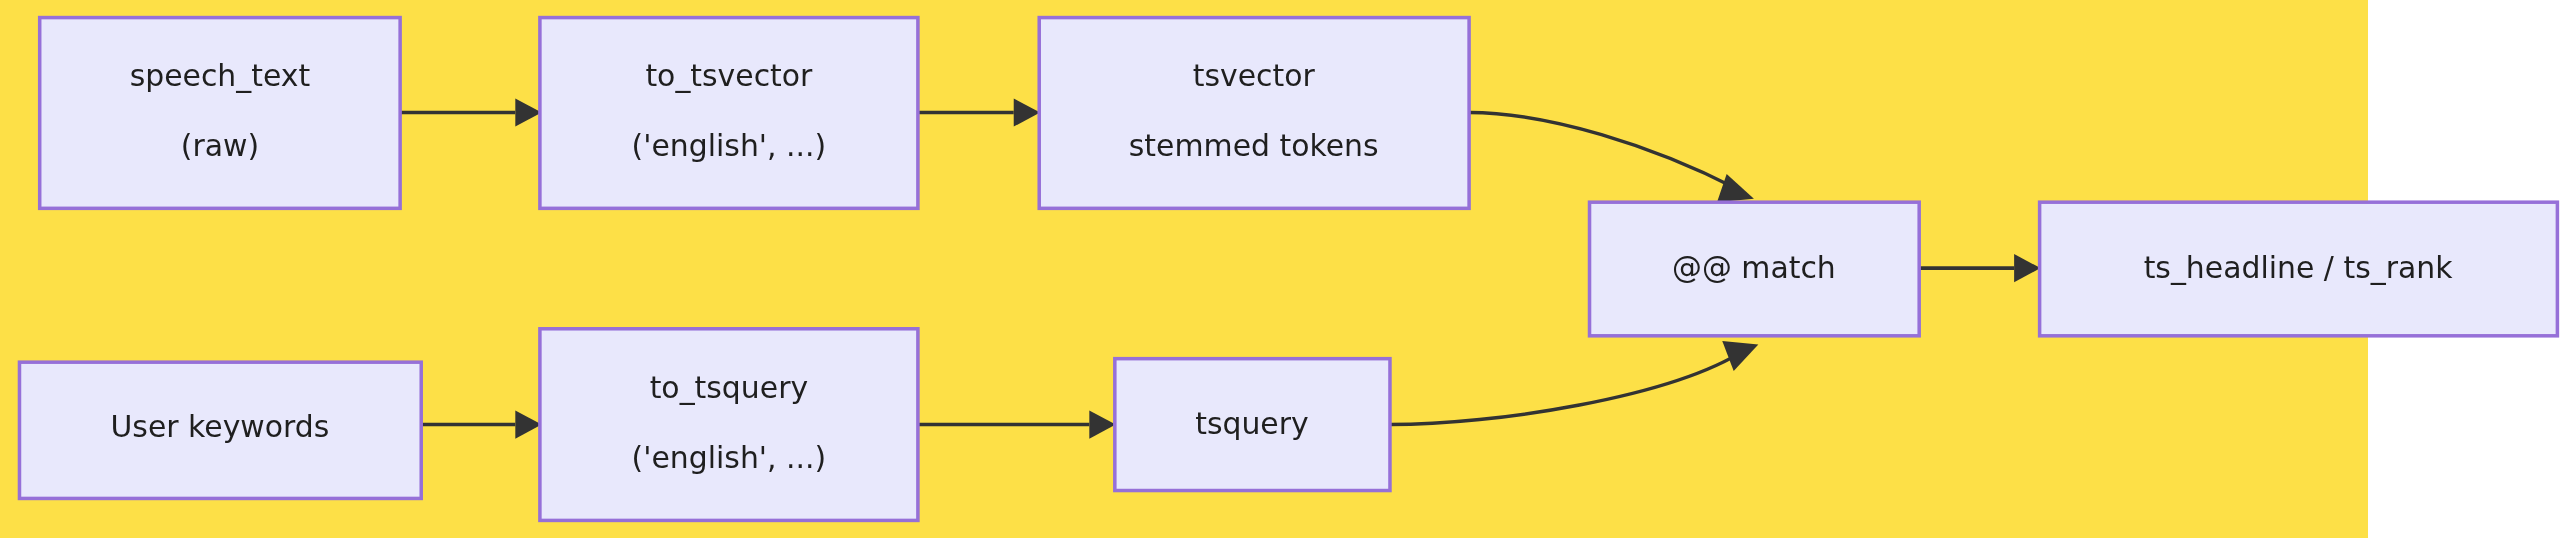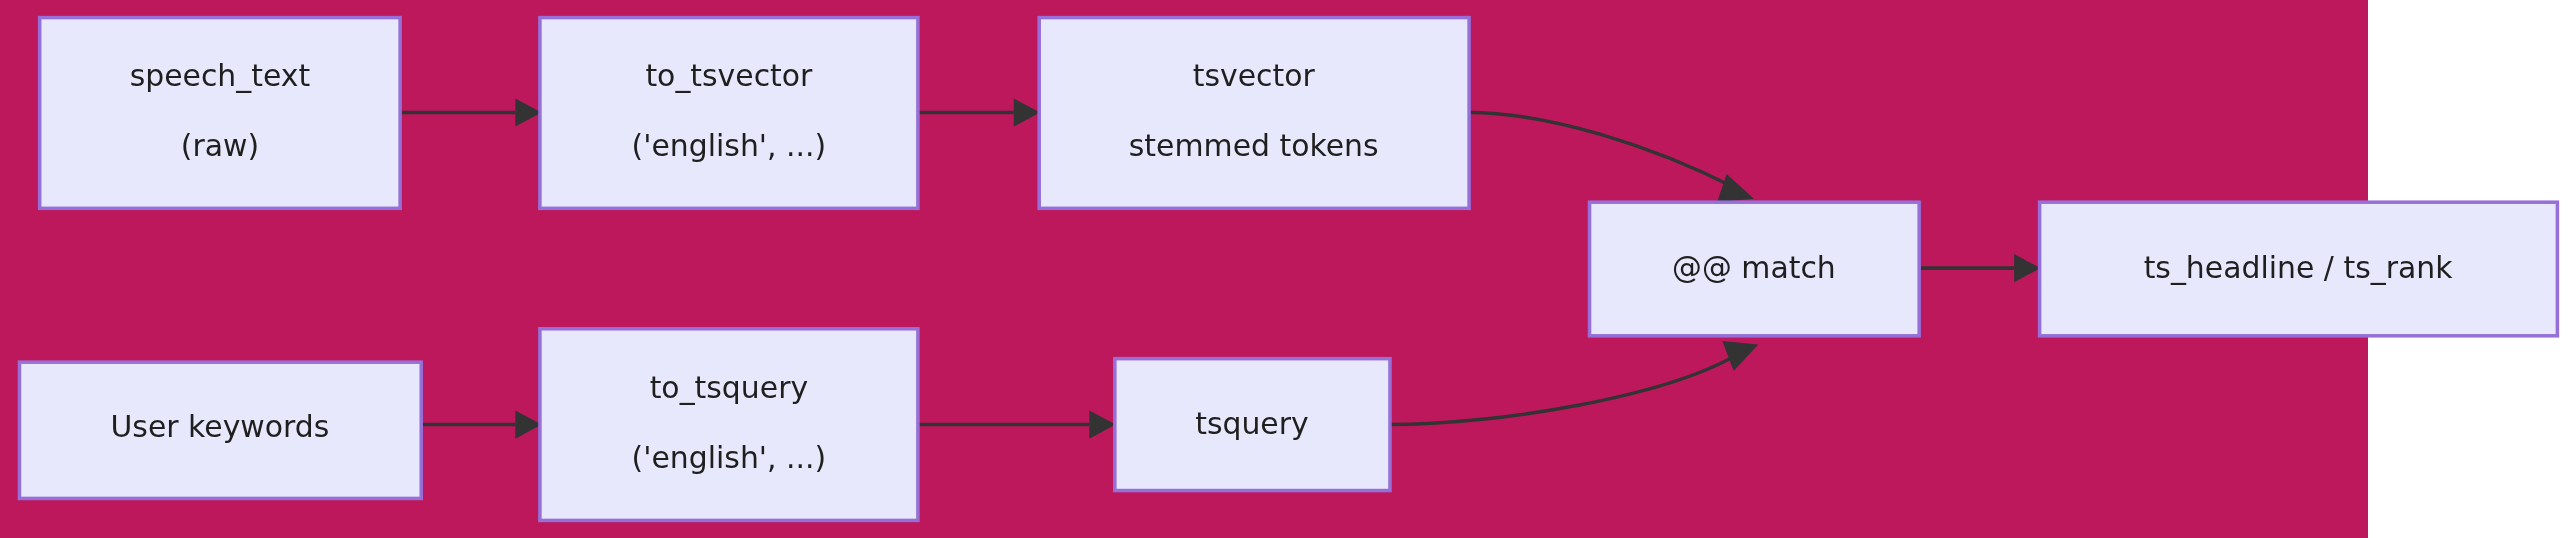--- a/index.html
+++ b/index.html
@@ -10,21 +10,21 @@
   body {
     width: 2576px;
     height: 538px;
     overflow: hidden;
     font-family: "DejaVu Sans", sans-serif;
   }
   #diagram-root {
     position: relative;
     width: 2368px;
     height: 538px;
-    background: #be185d;
+    background: #fde047;
   }
   #flowchart-svg {
     display: block;
     width: 2576px;
     height: 538px;
   }
   .node-box {
     fill: #e8e8fc;
     stroke: #9670d8;
     stroke-width: 4px;

